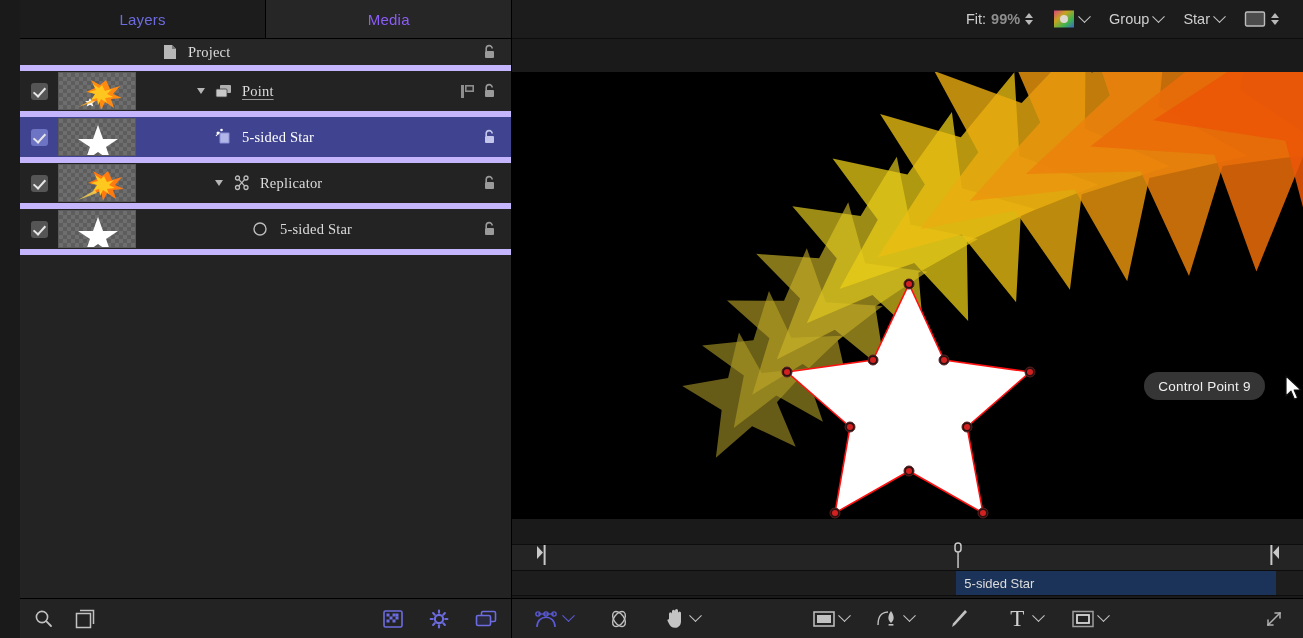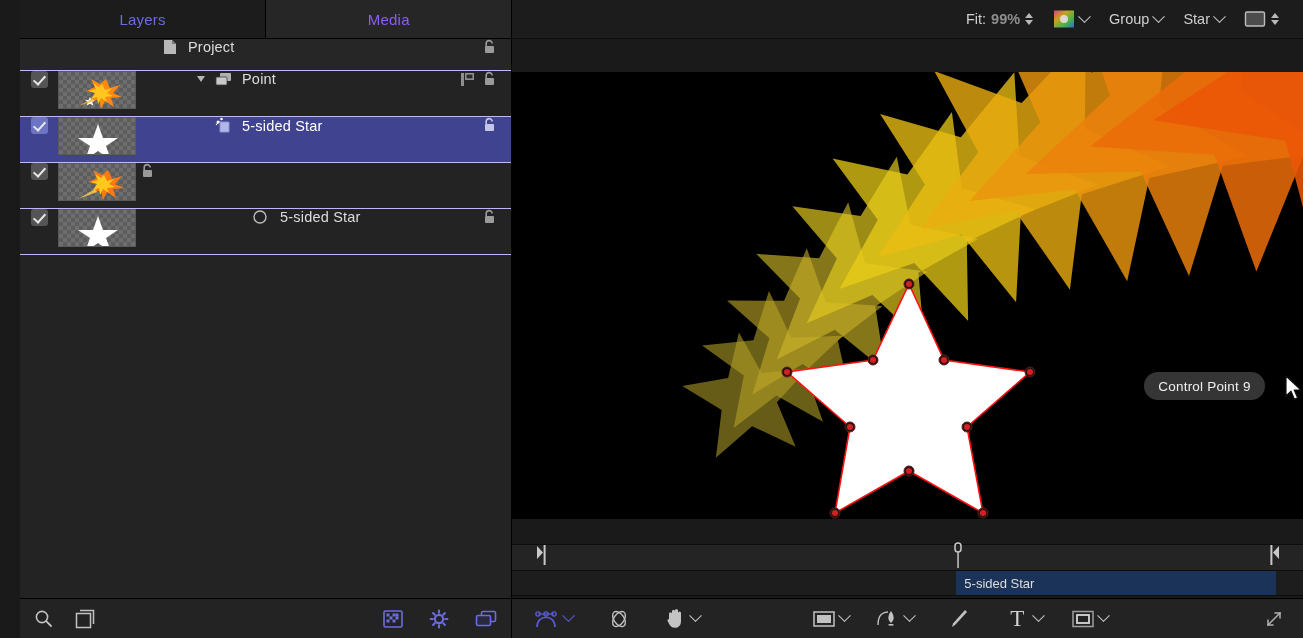--- a/index.html
+++ b/index.html
@@ -18,22 +18,22 @@
   .tabbar { display:flex; height:39px; flex:0 0 39px; background:#1c1c1c;
             border-bottom:1px solid #000; }
   .tab { flex:1; display:flex; align-items:center; justify-content:center;
          font-size:15px; color:#8b5cf6; background:#262626;
          border-right:1px solid #000; letter-spacing:.2px; }
   .tab:last-child { border-right:none; }
   .tab.active { background:#1c1c1c; color:#6c6ce0; }
 
   .layerlist { flex:1; overflow:hidden; background:#232323; position:relative; }
 
-  .row { position:relative; display:flex; align-items:flex-start; height:46px;
-         border-bottom:1px solid #c4b5fd; background:#232323; }
+  .row { position:relative; display:flex; align-items:center; height:46px;
+         border-bottom:6px solid #c4b5fd; background:#232323;font-family:Liberation Serif, serif; }
   .row.project { height:32px; background:#262626; }
   .row.selected { background:#3f4390; }
 
   .cb-cell { width:38px; display:flex; align-items:center; justify-content:center; flex:0 0 38px; }
   .checkbox { width:17px; height:17px; border-radius:3px; background:#555;
               position:relative; }
   .row.selected .checkbox { background:#6e74c4; }
   .checkbox::after { content:""; position:absolute; left:5px; top:2px;
     width:5px; height:10px; border:solid #e8e8e8; border-width:0 2px 2px 0;
     transform:rotate(42deg); }
@@ -241,20 +241,38 @@
         <div class="thumb-cell">
           <span class="thumb">
             <svg width="78" height="38" viewBox="0 0 78 38">
               <g transform="translate(41,18)">
                 <polygon points="8,-12 12,-3 22,-6 15,2 24,6 13,7 16,16 7,10 3,18 1,8 -8,11 -2,2 -12,0 -3,-4 -7,-12 2,-7" fill="#ff7a10"></polygon>
                 <polygon points="4,-7 7,-1 14,-3 9,2 15,5 7,6 9,11 3,7 0,13 -1,6 -7,8 -3,2 -9,0 -2,-2 -5,-8 1,-4" fill="#ffc81f"></polygon>
                 <path d="M-5 7 L-22 17 L-3 10 Z" fill="#ffd24a" opacity=".8"></path>
               </g>
             </svg>
           </span>
+        </div>
+        <div class="namecell" style="padding-left:68px;">
+          <span class="disc">
+              <i class="arrow"></i>
+            </span>
+          <span class="typeicon">
+            <svg width="20" height="18" viewBox="0 0 20 18">
+              <g fill="none" stroke="#bdbdbd" stroke-width="1.3">
+                <circle cx="5.5" cy="4" r="2"></circle>
+                  <circle cx="14" cy="4" r="2"></circle>
+                <circle cx="5.5" cy="13.5" r="2"></circle>
+                  <circle cx="14" cy="13.5" r="2"></circle>
+                <path d="M7 5.6 L12.5 11.9"></path>
+                  <path d="M12.5 5.6 L7 11.9"></path>
+              </g>
+            </svg>
+          </span>
+          <span class="rowlabel" style="margin-left:6px;">Replicator</span>
         </div>
         <div class="rightcell">
           <span>
             <svg width="15" height="16" viewBox="0 0 15 16">
               <path d="M4.2 7V4.6a3 3 0 0 1 6 0" fill="none" stroke="#9a9a9a" stroke-width="1.6"></path>
               <rect x="3" y="7" width="9" height="7" rx="1" fill="#9a9a9a"></rect>
             </svg>
           </span>
         </div>
       </div>

